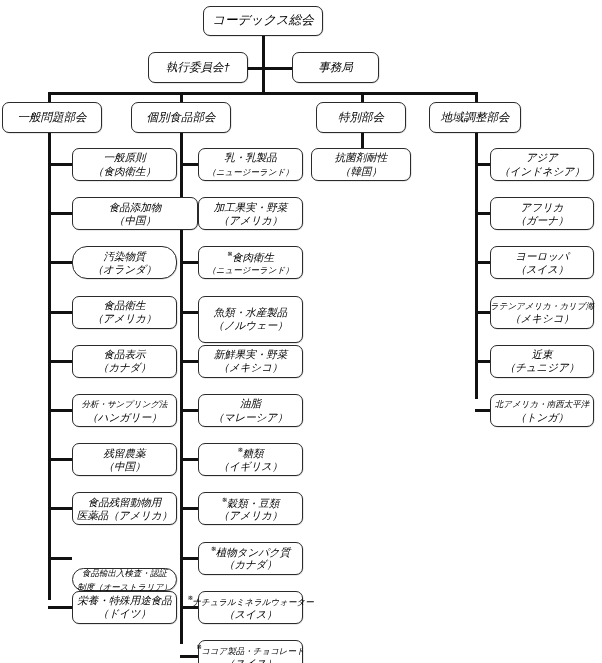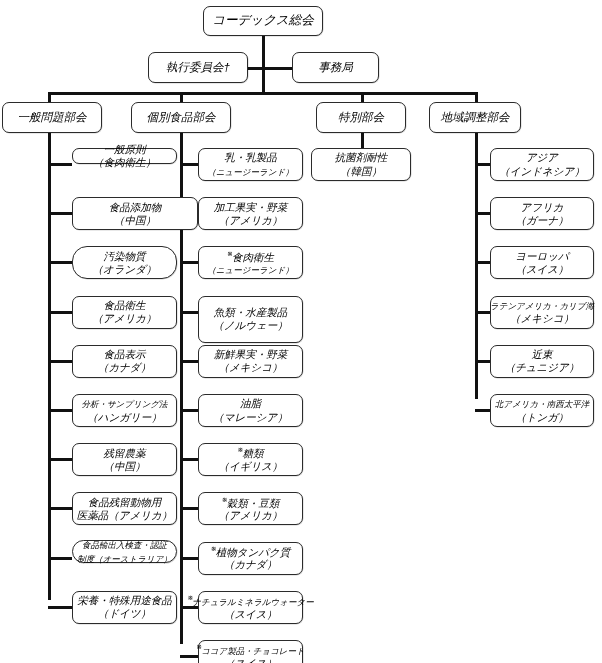--- a/index.html
+++ b/index.html
@@ -86,21 +86,21 @@
 
   <div class="node n-main" style="left:292px;top:52px;width:87px;height:31px;">
     <span class="l1">事務局</span>
   </div>
 
   <div id="generated">
       <div class="node n-main" style="left:2px;top:102px;width:100px;height:31px;">
         <span class="l1"><span class="">一般問題部会</span></span>
       </div>
       <div class="ln h" style="left:48px;top:163px;width:24px;"></div>
-      <div class="node n-leaf" style="left:72px;top:148px;width:105px;height:16px;">
+      <div class="node n-leaf" style="left:72px;top:148px;width:105px;height:33px;">
         <span class="l1"><span class="">一般原則</span></span>
         <span class="l2"><span class="">（食肉衛生）</span></span>
       </div>
       <div class="ln h" style="left:48px;top:212.2px;width:24px;"></div>
       <div class="node n-leaf" style="left:72px;top:197.2px;width:126px;height:33px;">
         <span class="l1"><span class="">食品添加物</span></span>
         <span class="l2"><span class="">（中国）</span></span>
       </div>
       <div class="ln h" style="left:48px;top:261.4px;width:24px;"></div>
       <div class="node n-leaf" style="left:72px;top:246.4px;width:105px;height:33px;border-radius:15px;">
@@ -126,21 +126,21 @@
       <div class="node n-leaf" style="left:72px;top:443.20000000000005px;width:105px;height:33px;">
         <span class="l1"><span class="">残留農薬</span></span>
         <span class="l2"><span class="">（中国）</span></span>
       </div>
       <div class="ln h" style="left:48px;top:507.40000000000003px;width:24px;"></div>
       <div class="node n-leaf" style="left:72px;top:492.40000000000003px;width:105px;height:33px;">
         <span class="l1"><span class="">食品残留動物用</span></span>
         <span class="l2"><span class="">医薬品（アメリカ）</span></span>
       </div>
       <div class="ln h" style="left:48px;top:556.6px;width:24px;"></div>
-      <div class="node n-leaf" style="left:72px;top:540px;width:105px;height:23px;border-radius:13px;">
+      <div class="node n-leaf" style="left:72px;top:568px;width:105px;height:23px;border-radius:13px;">
         <span class="l1"><span class="sq">食品輸出入検査・認証</span></span>
         <span class="l2"><span class="sq">制度（オーストラリア）</span></span>
       </div>
       <div class="ln h" style="left:48px;top:605.8px;width:24px;"></div>
       <div class="node n-leaf" style="left:72px;top:590.8px;width:105px;height:33px;">
         <span class="l1"><span class="">栄養・特殊用途食品</span></span>
         <span class="l2"><span class="">（ドイツ）</span></span>
       </div>
       <div class="node n-main" style="left:131px;top:102px;width:100px;height:31px;">
         <span class="l1"><span class="">個別食品部会</span></span>

